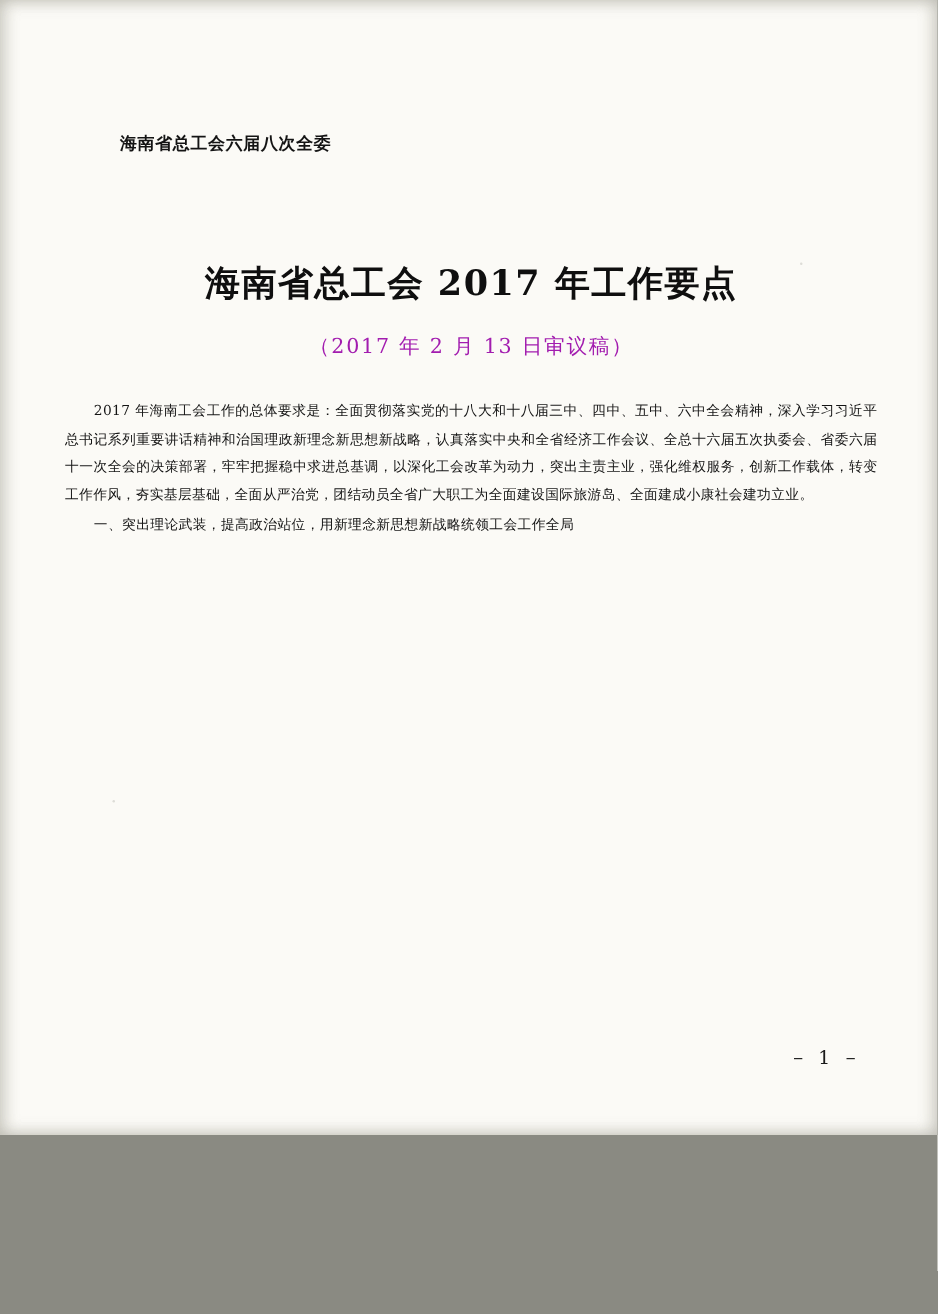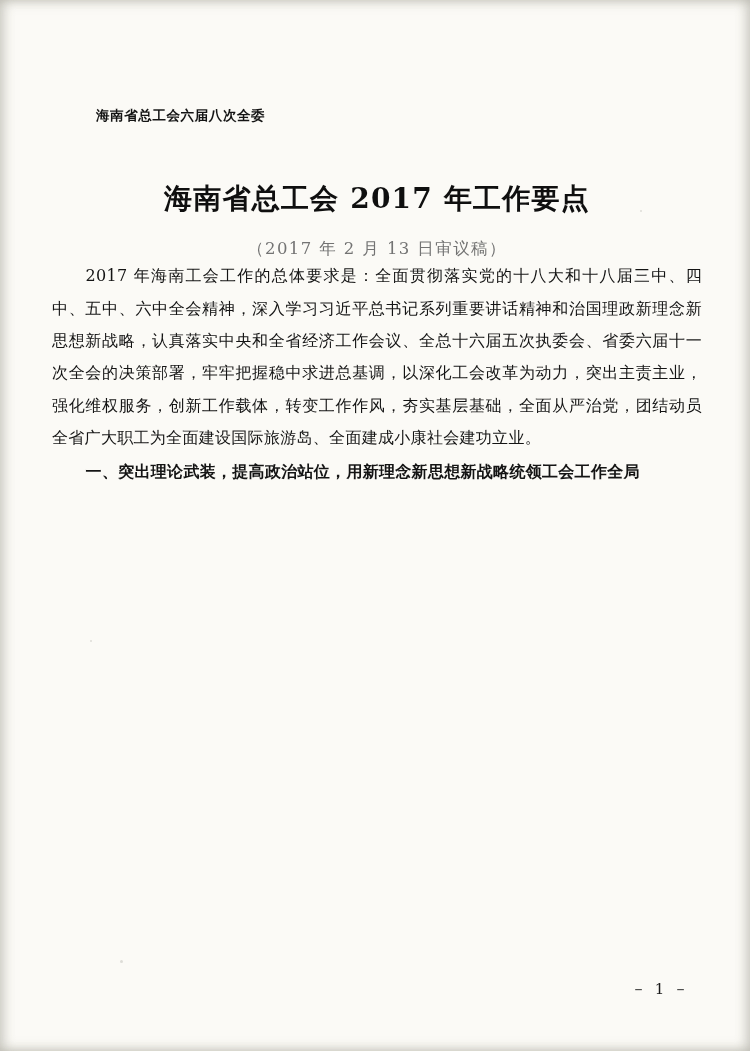--- a/index.html
+++ b/index.html
@@ -3,21 +3,21 @@
 <meta charset="utf-8">
 <style>
   html, body {
     margin: 0;
     padding: 0;
     background: #8a8a82;
   }
   .page {
     position: relative;
     width: 750px;
-    height: 1051px;
+    height: 908px;
     background: #fbfaf6;
     overflow: hidden;
     font-family: "DejaVu Serif", "Liberation Serif", serif;
     color: #1a1a1a;
     box-sizing: border-box;
   }
   
   .page::before {
     content: "";
     position: absolute;
@@ -40,48 +40,49 @@
     font-size: 13.5px;
     font-weight: bold;
     line-height: 1.95;
     letter-spacing: 0.6px;
     color: #141414;
   }
   .doc-ref .line2 {
     padding-left: 18px;
   }
   .doc-title {
-    margin-top: 52px;
+    margin-top: 80px;
     text-align: center;
     font-size: 28px;
     font-weight: bold;
     letter-spacing: 1.2px;
     color: #0f0f0f;
   }
   .doc-subtitle {
     margin-top: 20px;
     text-align: center;
     font-size: 16.5px;
     letter-spacing: 1.4px;
-    color: #737373;
+    color: #a21caf;
   }
   .body-text {
-    font-size: 16px;
+    margin-top: 30px;
+    font-size: 11px;
     line-height: 2.02;
     text-align: justify;
     text-justify: inter-ideograph;
     letter-spacing: 0.3px;
     color: #141414;
   }
   .body-text p {
     margin: 0 0 2px 0;
     text-indent: 2.1em;
   }
   .body-text p.heading {
-    font-weight: bold;
+    font-weight: normal;
     text-indent: 2.1em;
   }
   .page-number {
     position: absolute;
     right: 60px;
     bottom: 52px;
     font-size: 15px;
     letter-spacing: 2px;
     color: #1a1a1a;
   }

